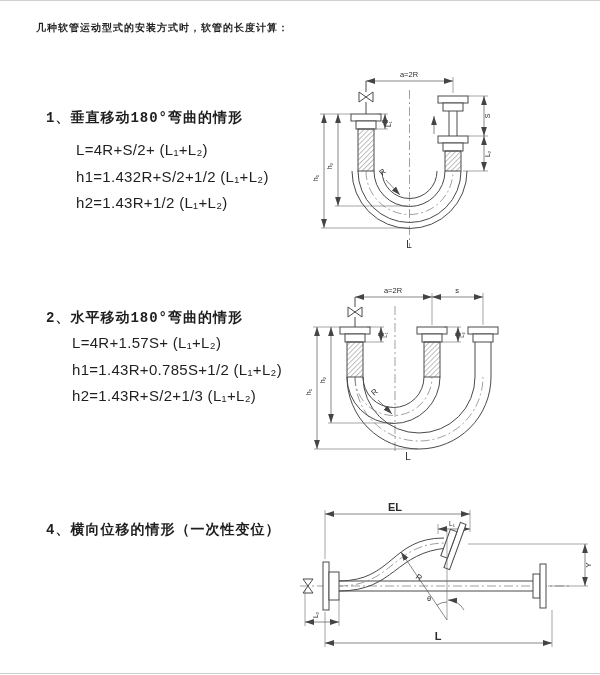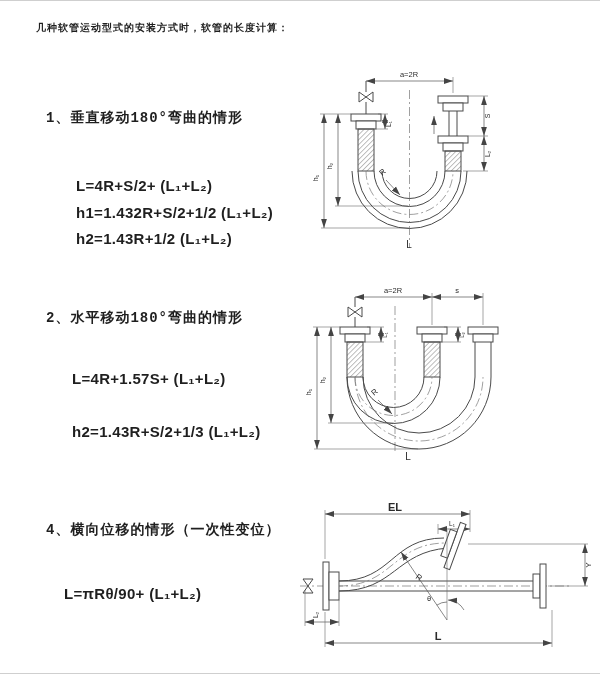--- a/index.html
+++ b/index.html
@@ -11,21 +11,21 @@
   .edge{position:absolute;left:0;width:600px;height:1px;background:#cfcfcf;}
   .edge.top{top:0;} .edge.bottom{top:673px;}
   .title{
     position:absolute;left:36px;top:21px;font-size:10px;font-weight:bold;
     letter-spacing:1px;white-space:nowrap;
   }
   .heading{
     position:absolute;font-size:14px;font-weight:bold;letter-spacing:1px;white-space:nowrap;font-family:Liberation Mono, monospace;
   }
   .formula{
-    position:absolute;font-size:15px;font-weight:700;letter-spacing:.3px;white-space:nowrap;margin-top:36px;
+    position:absolute;font-size:15px;font-weight:400;letter-spacing:.3px;white-space:nowrap;
   }
   svg.diagram{position:absolute;overflow:visible;}
   svg text{font-family:"Liberation Sans","DejaVu Sans",sans-serif;fill:#2b2b2b;}
   .geo{stroke:#4a4a4a;stroke-width:1;fill:none;}
   .geo-f{stroke:#4a4a4a;stroke-width:1;fill:#ffffff;}
   .hatchbox{stroke:#4a4a4a;stroke-width:1;fill:url(#hatch);}
   .dim{stroke:#555;stroke-width:.7;fill:none;}
   .ext{stroke:#6a6a6a;stroke-width:.6;fill:none;}
   .cl{stroke:#777;stroke-width:.7;fill:none;stroke-dasharray:9 3 2 3;}
 </style>
@@ -126,20 +126,21 @@
     <g>
       <text font-size="8" x="74" y="110" transform="rotate(-40 74 110)">R</text>
       <line class="dim" x1="78" y1="114" x2="92" y2="129" marker-end="url(#arr)"></line>
     </g>
 
     <text font-size="10" text-anchor="middle" x="101" y="182">L</text>
   </svg>
 
   <div class="heading" style="left:46px;top:309px">2、水平移动180°弯曲的情形</div>
   <div class="formula" style="left:72px;top:334px">L=4R+1.57S+ (L₁+L₂)</div>
+  <div class="formula" style="left:72px;top:361px">h1=1.43R+0.785S+1/2 (L₁+L₂)</div>
   <div class="formula" style="left:72px;top:387px">h2=1.43R+S/2+1/3 (L₁+L₂)</div>
 
   <svg class="diagram" style="left:303px;top:280px" width="295" height="185" viewBox="0 0 295 185">
     <line class="cl" x1="92" y1="26" x2="92" y2="172"></line>
 
     <g>
       <line class="dim" x1="52" y1="17" x2="129" y2="17" marker-start="url(#arr)" marker-end="url(#arr)"></line>
       <line class="ext" x1="129" y1="13" x2="129" y2="45"></line>
       <text x="90" y="13" font-size="7.5" text-anchor="middle">a=2R</text>
     </g>
@@ -204,21 +205,20 @@
 
     <g>
       <text font-size="8" x="71" y="116" transform="rotate(-40 71 116)">R</text>
       <line class="dim" x1="75" y1="120" x2="89" y2="134" marker-end="url(#arr)"></line>
     </g>
 
     <text font-size="10" text-anchor="middle" x="105" y="180">L</text>
   </svg>
 
   <div class="heading" style="left:46px;top:521px">4、横向位移的情形（一次性变位）</div>
-  <div class="formula" style="left:64px;top:549px">L=πRθ/90+ (L₁+L₂)</div>
 
   <svg class="diagram" style="left:298px;top:502px" width="300" height="160" viewBox="0 0 300 160">
     <line class="cl" x1="2" y1="84" x2="272" y2="84"></line>
 
     <g>
       <line class="ext" x1="27" y1="8" x2="27" y2="57"></line>
       <line class="ext" x1="172" y1="8" x2="172" y2="30"></line>
       <line class="dim" x1="27" y1="12" x2="172" y2="12" marker-start="url(#arr)" marker-end="url(#arr)"></line>
       <text x="97" y="9" font-size="11" font-weight="bold" text-anchor="middle">EL</text>
     </g>

